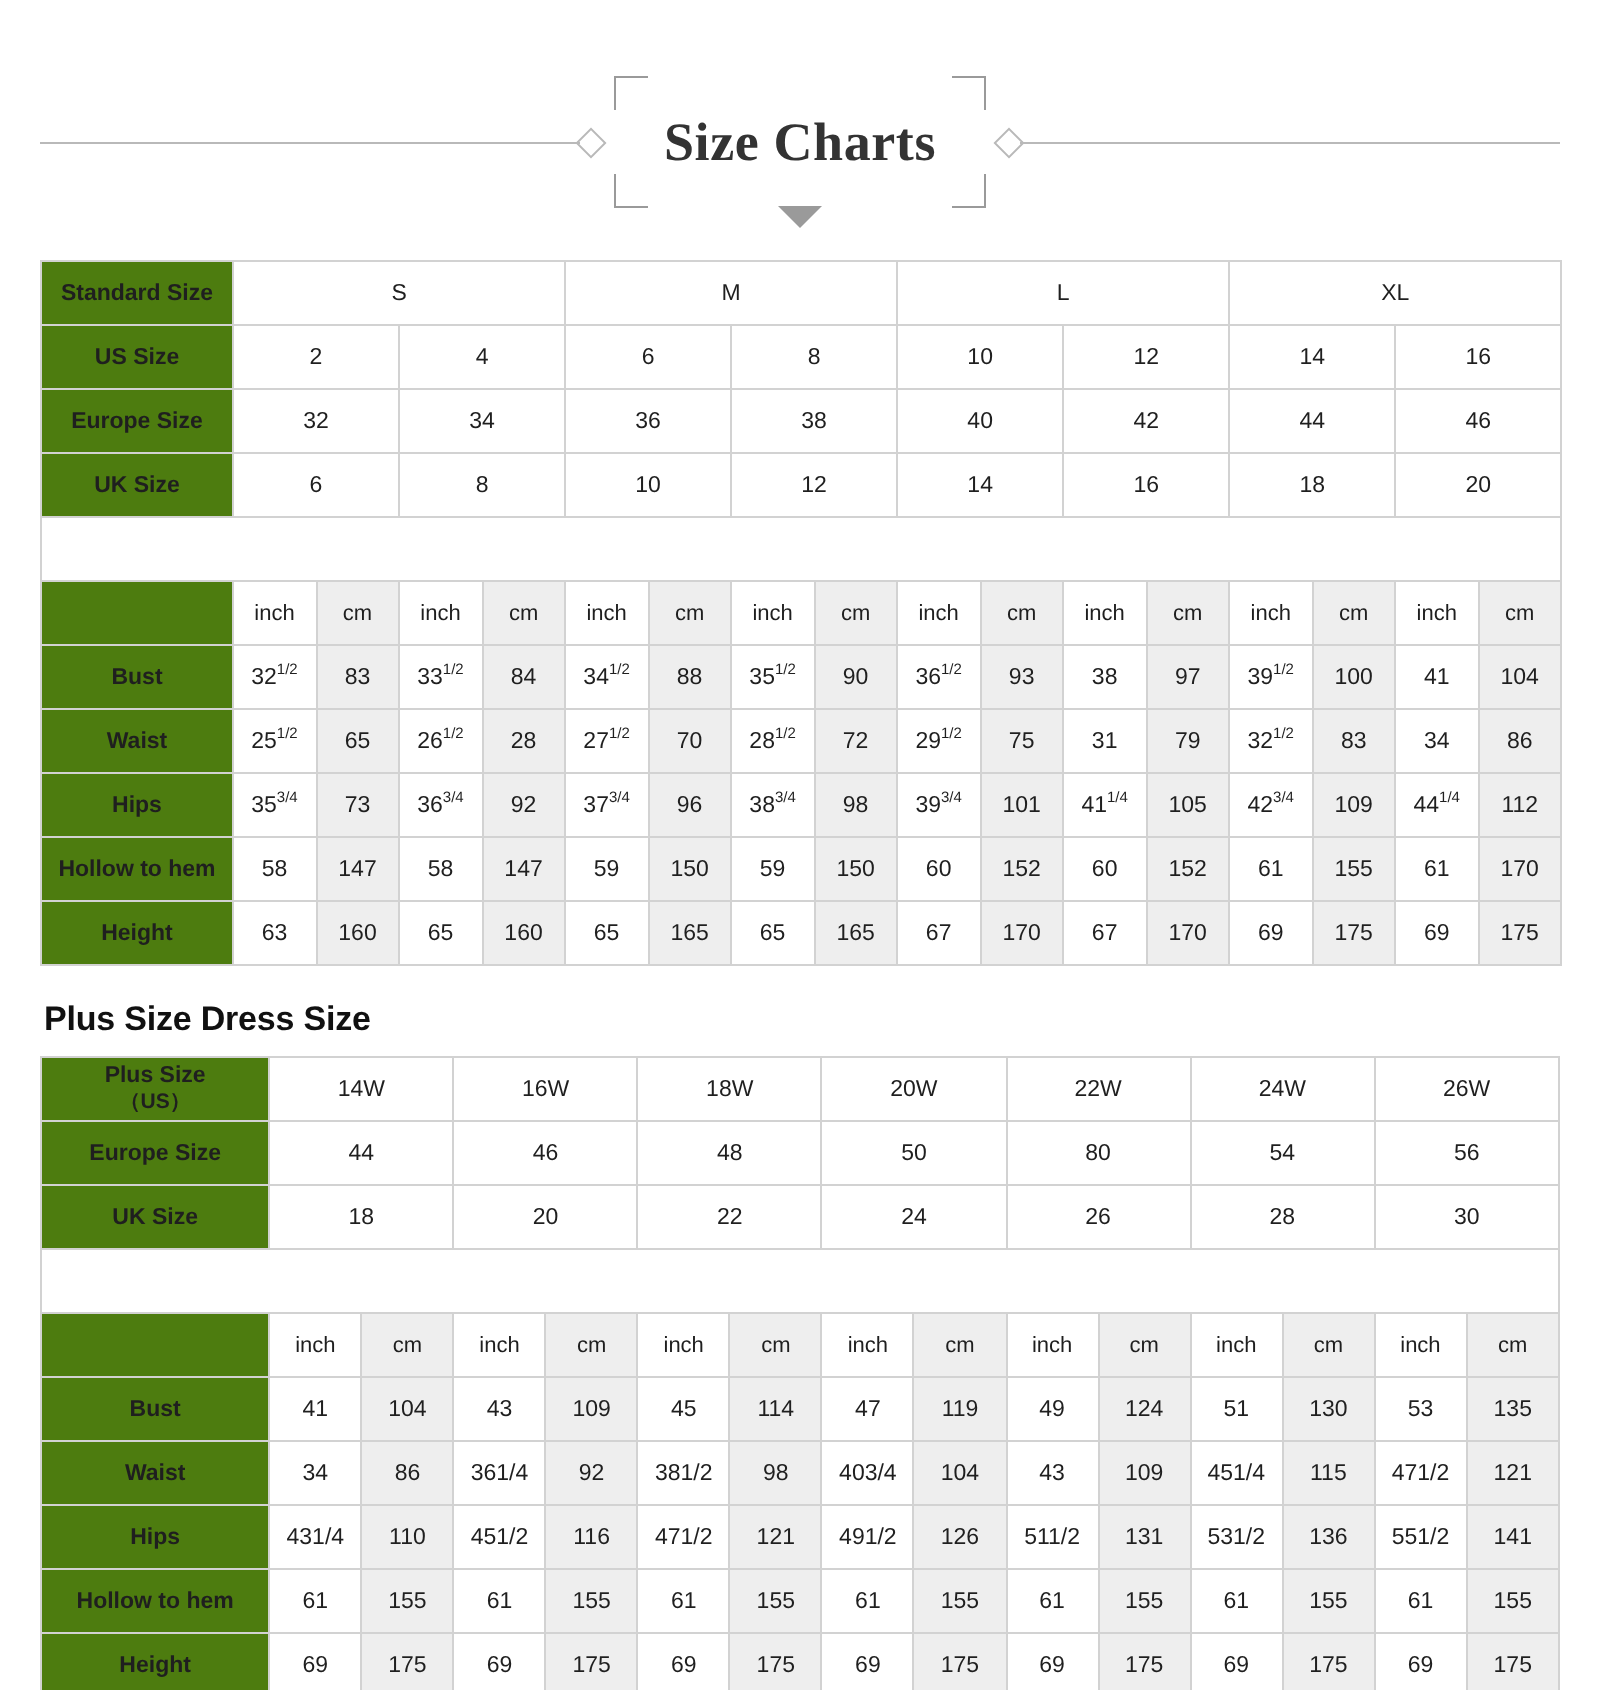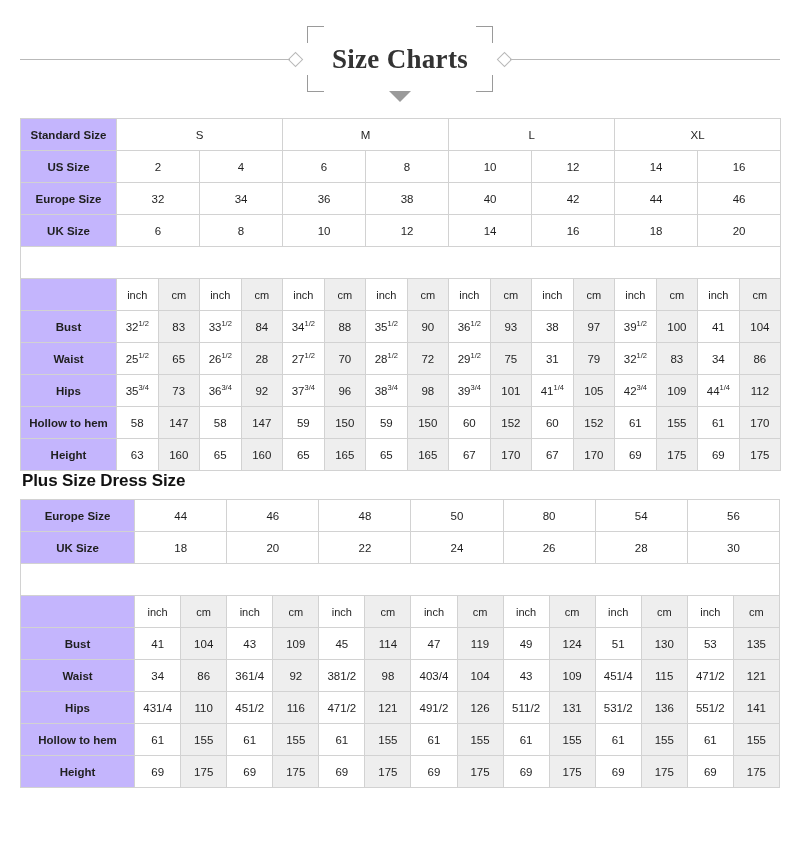--- a/index.html
+++ b/index.html
@@ -12,21 +12,21 @@
     height: 845px;
     font-family: "Liberation Sans", sans-serif;
     color: #1a1a1a;
     -webkit-font-smoothing: antialiased;
   }
   .page {
     width: 800px;
     height: 845px;
     position: relative;
     box-sizing: border-box;
-    padding: 0 20px;
+    padding: 12px 20px;
   }
 
   
   .header {
     height: 118px;
     display: flex;
     align-items: center;
     justify-content: center;
     position: relative;
   }
@@ -82,42 +82,42 @@
   .chevron svg { display: block; }
 
   
   .section-title {
     font-size: 17px;
     font-weight: 700;
     color: #111111;
     margin: 0 0 8px 2px;
     letter-spacing: -0.1px;
   }
-  .section-title.second { }
+  .section-title.second { margin-top: 17px; }
 
   
   table.chart {
     border-collapse: collapse;
     width: 760px;
     table-layout: fixed;
     font-size: 11.5px;
   }
   table.chart td {
     border: 1px solid #d2d2d2;
     text-align: center;
     vertical-align: middle;
     height: 31px;
     padding: 0 2px;
     color: #1f1f1f;
     white-space: nowrap;
   }
   td.lbl {
     font-weight: 700;
     font-size: 11.5px;
-    background: #c4b5fd;
+    background: #4d7c0f;
   }
   td.shaded { background: #eeeeee; }
   td.spacer-row { border: none; height: 7px; background: #ffffff; }
   sup {
     font-size: 7.5px;
     vertical-align: super;
     line-height: 0;
   }
   .unit { font-size: 11px; }
   .plus-label {
@@ -321,20 +321,35 @@
 
   <div>
     <div class="section-title second">Plus Size Dress Size</div>
     <table class="chart">
       <colgroup>
         <col style="width:114px">
         <col span="14" style="width:46px">
       </colgroup>
       <tbody>
         <tr>
+          <td class="lbl">
+            <span class="plus-label">
+              <span>Plus Size</span>
+              <span class="sub">（US）</span>
+            </span>
+          </td>
+          <td colspan="2">14W</td>
+          <td colspan="2">16W</td>
+          <td colspan="2">18W</td>
+          <td colspan="2">20W</td>
+          <td colspan="2">22W</td>
+          <td colspan="2">24W</td>
+          <td colspan="2">26W</td>
+        </tr>
+        <tr>
           <td class="lbl">Europe Size</td>
           <td colspan="2">44</td>
           <td colspan="2">46</td>
           <td colspan="2">48</td>
           <td colspan="2">50</td>
           <td colspan="2">80</td>
           <td colspan="2">54</td>
           <td colspan="2">56</td>
         </tr>
         <tr>

